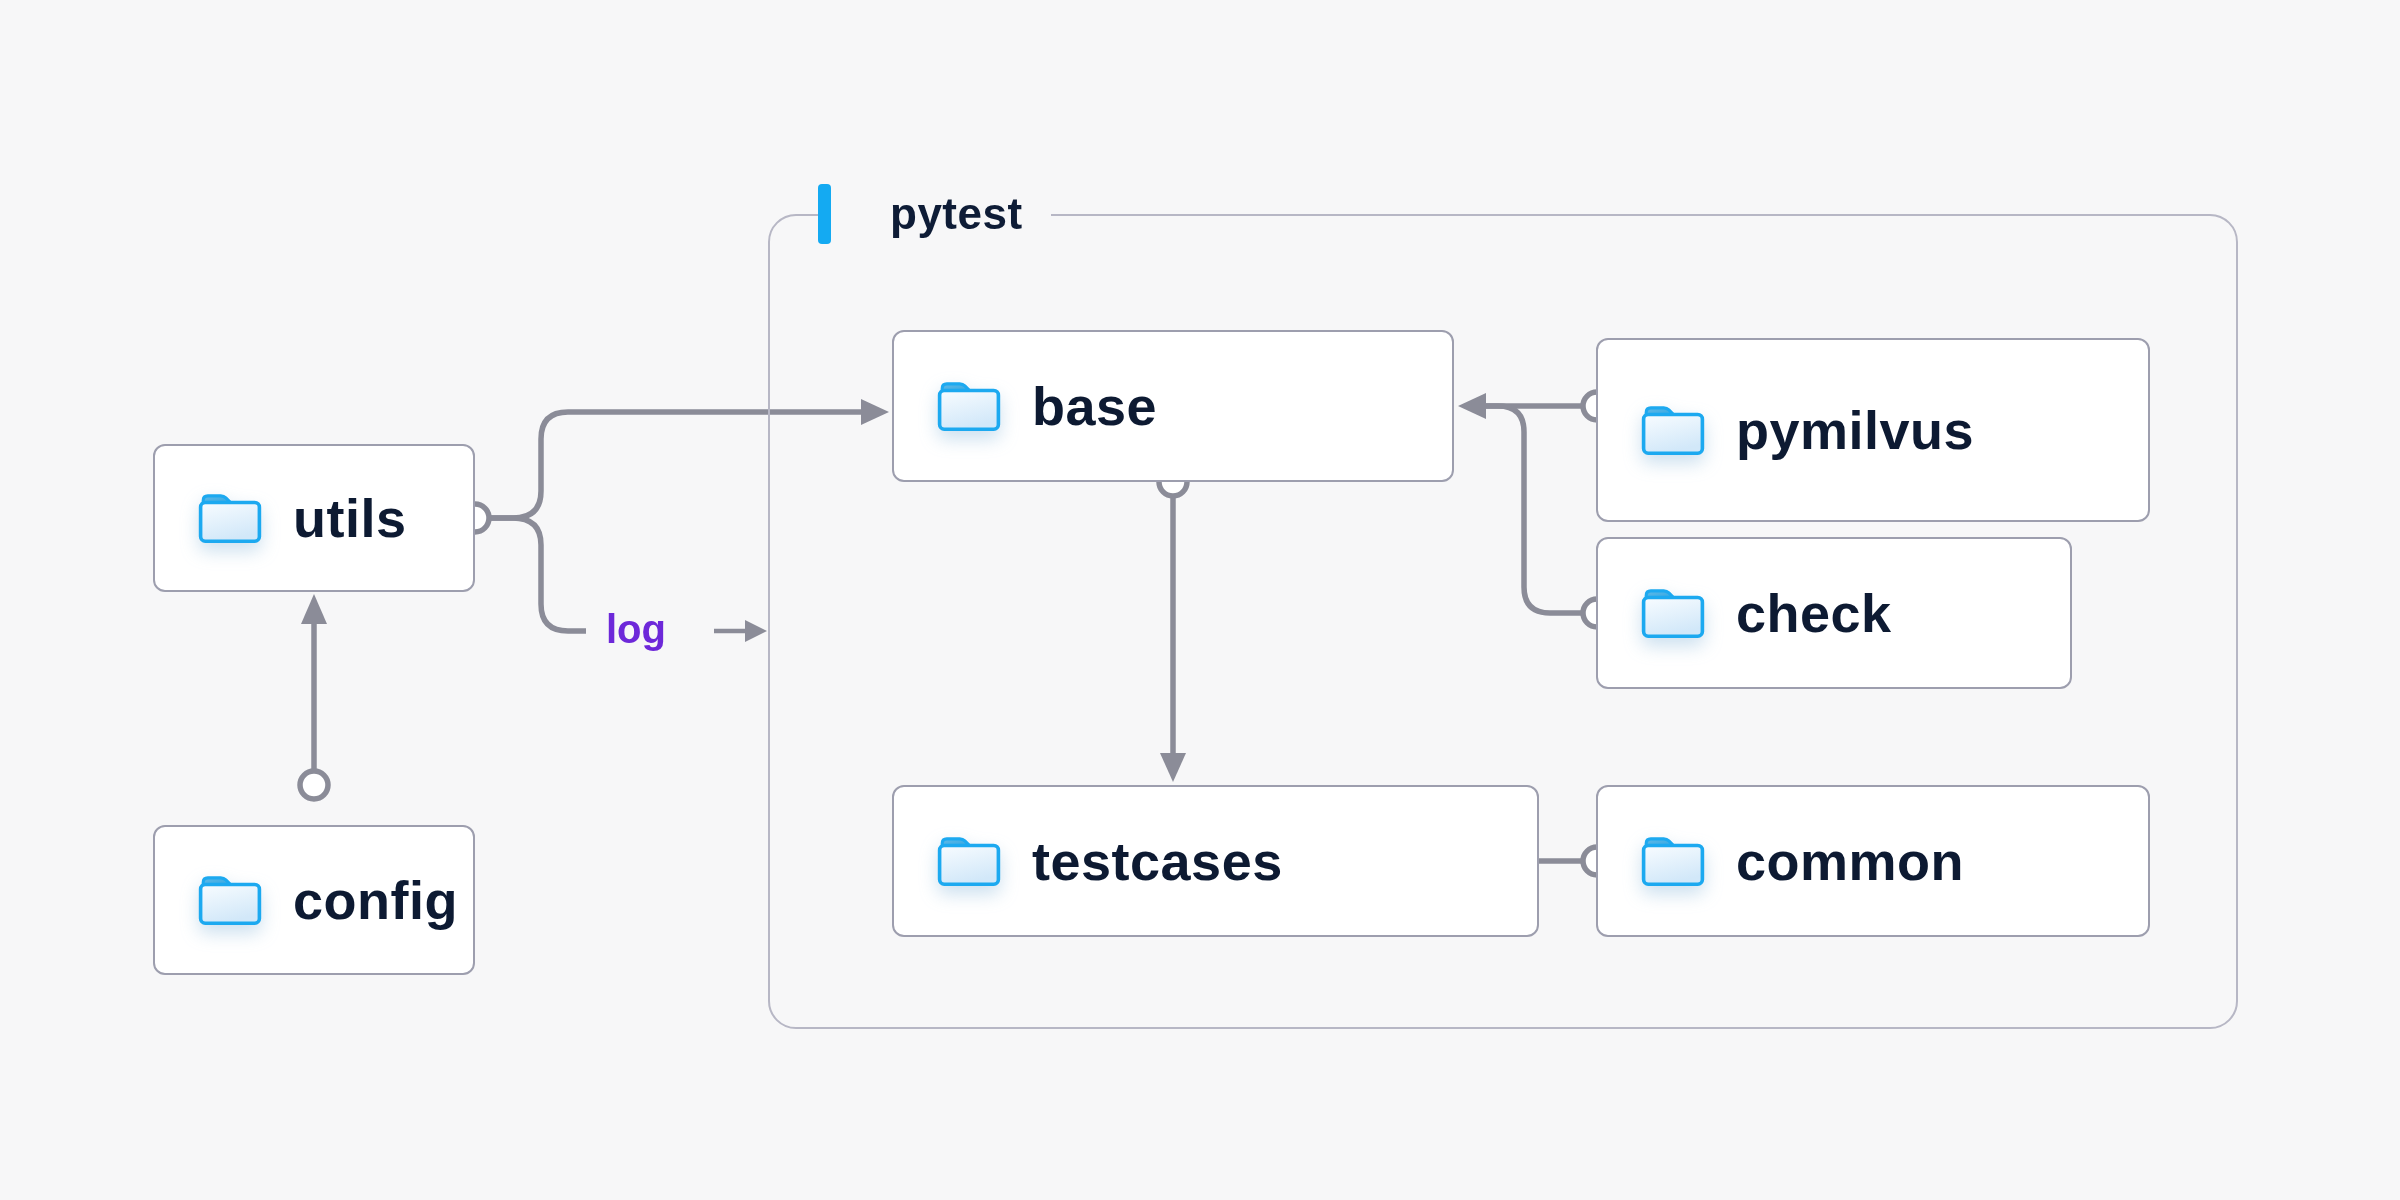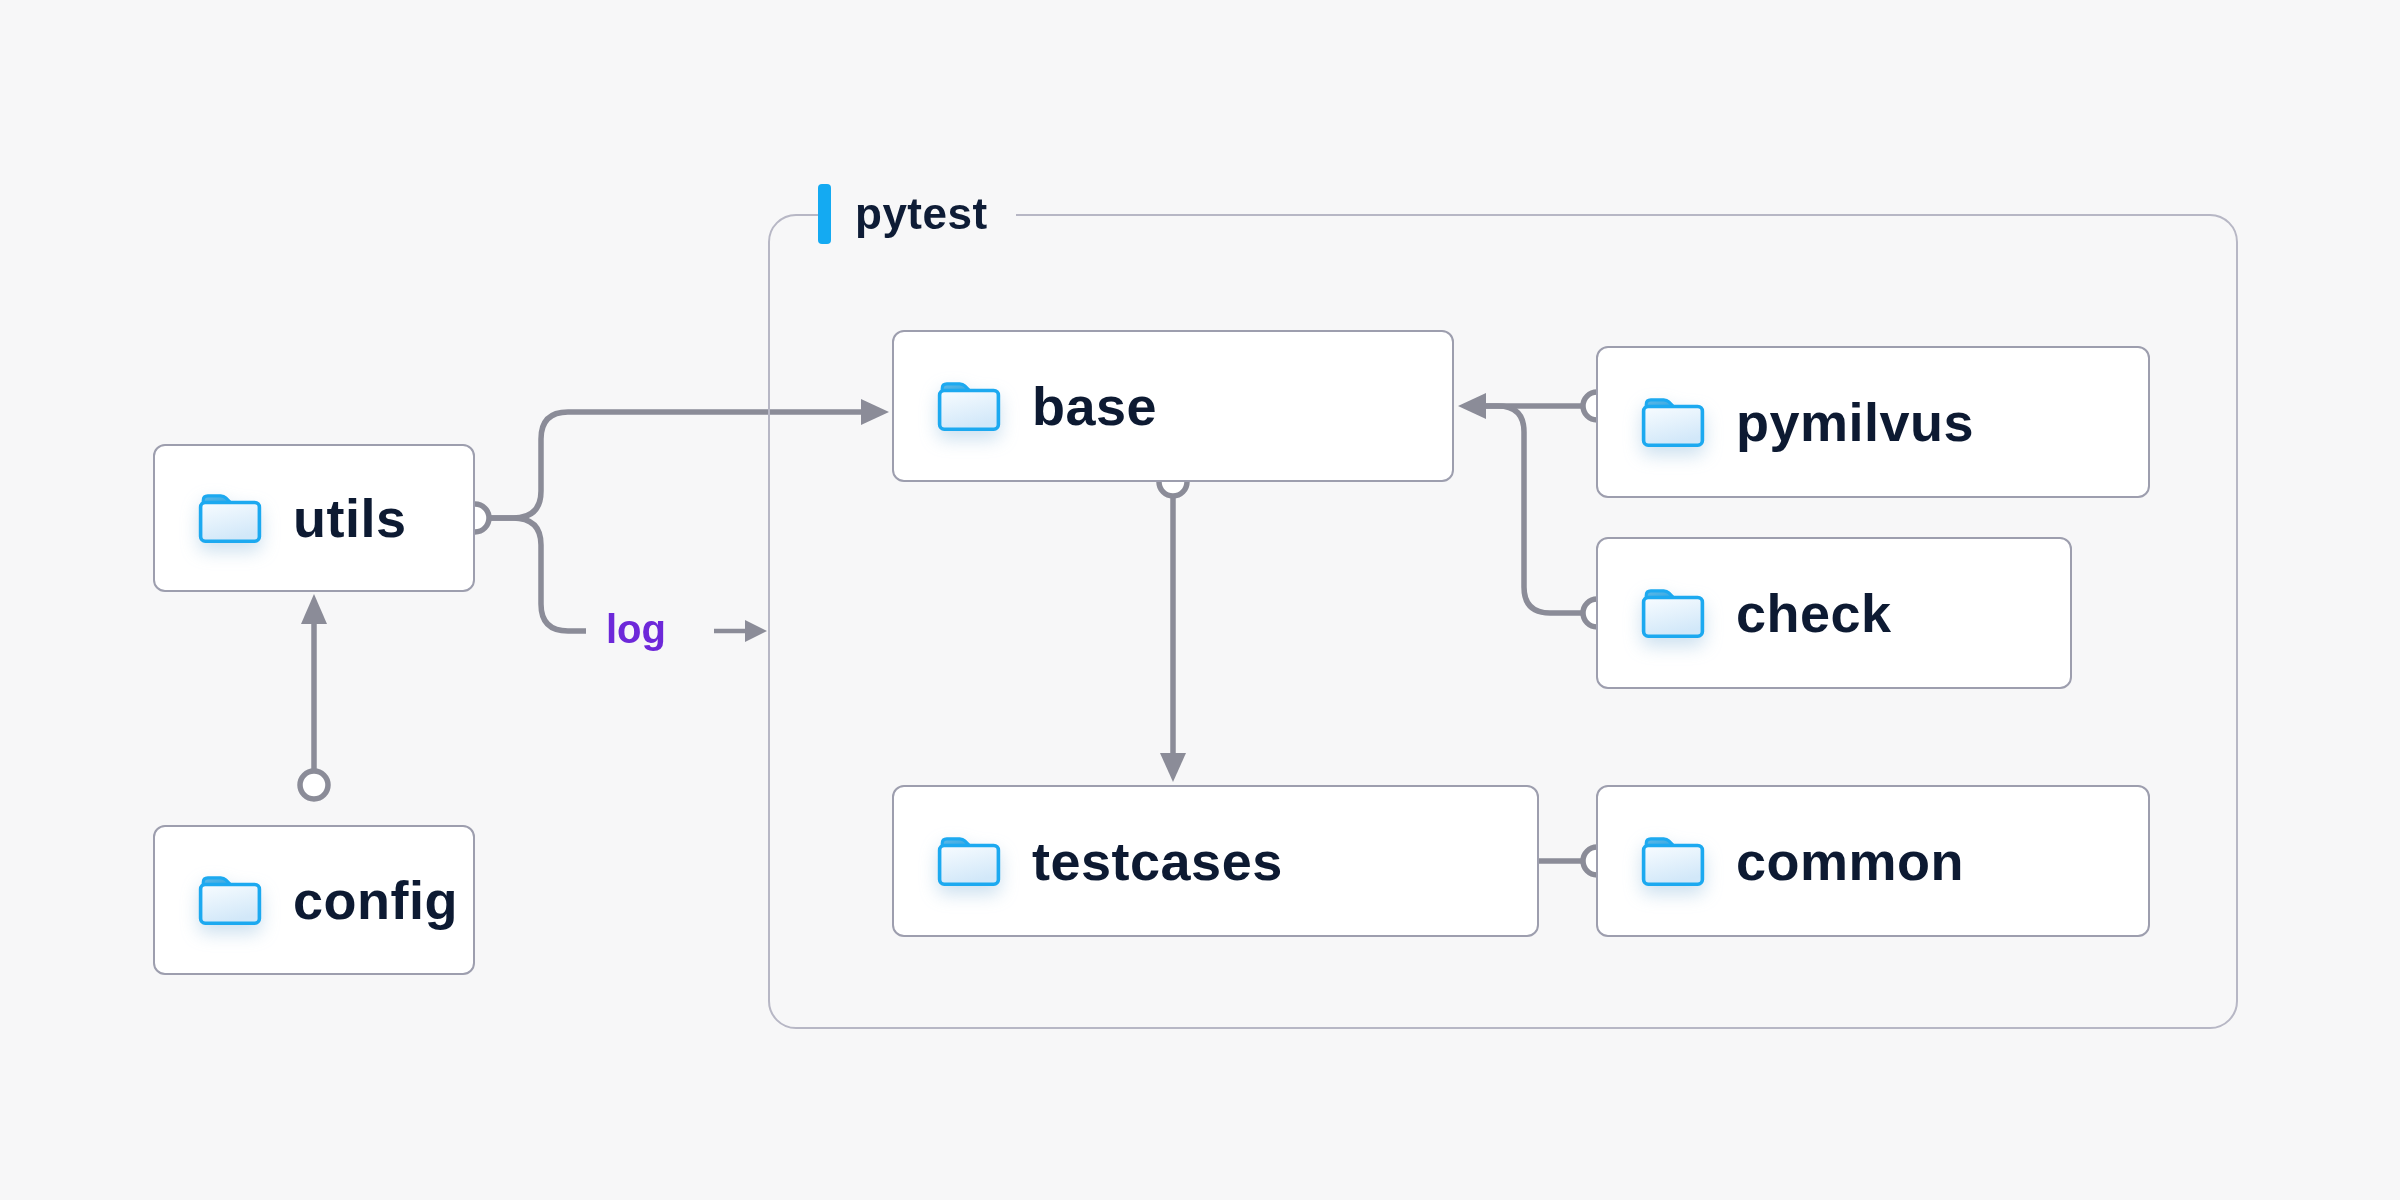--- a/index.html
+++ b/index.html
@@ -56,20 +56,21 @@
     width: 13px;
     height: 60px;
     border-radius: 4px;
     background: #14aaf2;
   }
   .group-label-text {
     font-size: 44px;
     font-weight: 600;
     color: #0e1c36;
     letter-spacing: 0.5px;
+    margin-left: 35px;
   }
   .node {
     position: absolute;
     background: #ffffff;
     border: 2.5px solid #9d9eae;
     border-radius: 12px;
     box-sizing: border-box;
     display: flex;
     align-items: center;
     padding-left: 42px;
@@ -78,21 +79,21 @@
   }
   .node-label {
     font-size: 54px;
     font-weight: 700;
     color: #0d1a32;
     letter-spacing: 0.5px;
   }
   .node-utils     { left: 153px;  top: 444px; width: 322px; height: 148px; }
   .node-config    { left: 153px;  top: 785px; width: 322px; height: 150px; margin-top: 40px; }
   .node-base      { left: 892px;  top: 330px; width: 562px; height: 152px; }
-  .node-pymilvus  { left: 1596px; top: 346px; width: 554px; height: 152px; }
+  .node-pymilvus  { left: 1596px; top: 338px; width: 554px; height: 184px; }
   .node-check     { left: 1596px; top: 537px; width: 476px; height: 152px; text-align: center; }
   .node-testcases { left: 892px;  top: 785px; width: 647px; height: 152px; }
   .node-common    { left: 1596px; top: 785px; width: 554px; height: 152px; }
   .folder-icon {
     width: 66px;
     height: 54px;
     flex: 0 0 auto;
     filter: drop-shadow(0px 8px 9px rgba(110, 165, 210, 0.35));
   }
   .edge-label {

